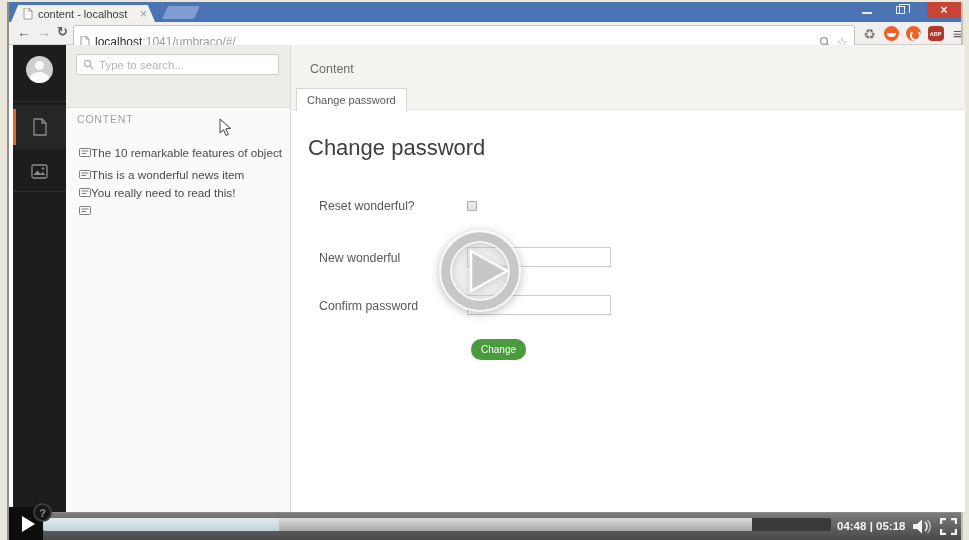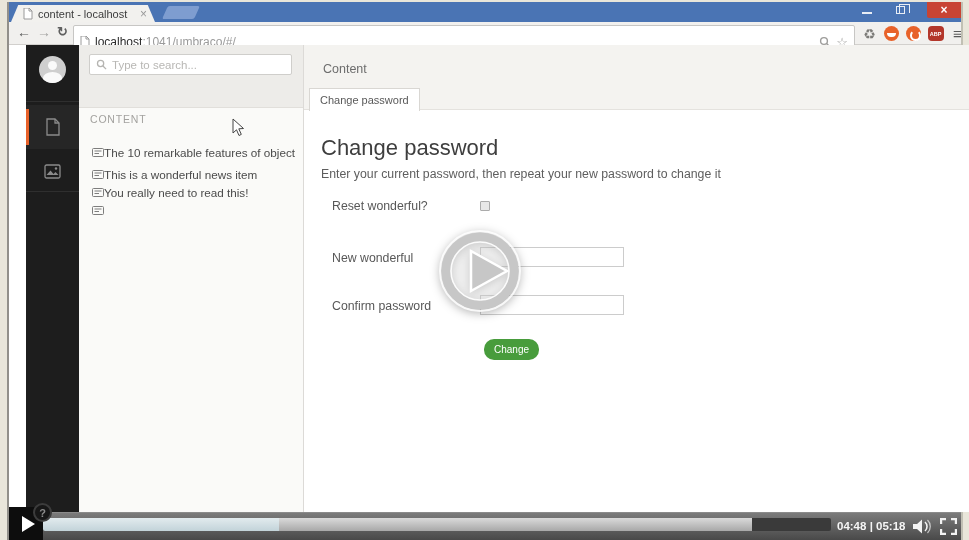--- a/index.html
+++ b/index.html
@@ -42,21 +42,21 @@
       border-radius:0 0 9px 9px; background:#fff; }
   .orange-circle.face:after { content:""; position:absolute; left:4px; top:4px; width:7px; height:7px;
       border:2px solid #fff; border-radius:50%; border-top-color:transparent; }
   .ext1 { left:874px; } .ext2 { left:896px; }
   .abp { left:918px; } 
   .abp i { width:16px; height:15px; background:#b3362a; border-radius:4px; color:#fff; font-style:normal;
            font-size:5.5px; font-weight:bold; display:flex; align-items:center; justify-content:center; }
   .menu { left:940px; color:#5a5a5a; font-size:15px; font-weight:bold; }
 
   
-  .app { position:absolute; left:17px; top:43px; width:787px; height:467px; background:#fff; }
+  .app { position:absolute; left:4px; top:43px; width:787px; height:467px; background:#fff; }
   .u-sidebar { position:absolute; left:0; top:0; width:53px; height:100%; background:#1d1d1d; }
   .avatar { position:absolute; left:13px; top:11px; width:27px; height:27px; border-radius:50%;
             background:#cfcfcf; overflow:hidden; }
   .avatar:before { content:""; position:absolute; left:9px; top:5px; width:9px; height:9px; border-radius:50%; background:#fafafa; }
   .avatar:after { content:""; position:absolute; left:4px; top:16px; width:19px; height:12px; border-radius:50% 50% 0 0; background:#fafafa; }
   .side-divider { position:absolute; left:0; width:100%; height:1px; background:#2f2f2f; }
   .side-item { position:absolute; left:0; width:100%; height:44px; display:flex; align-items:center; justify-content:center; }
   .side-item.active { background:#262626; }
   .active-bar { position:absolute; left:0; top:4px; width:3px; height:36px; }
 
@@ -227,21 +227,20 @@
       <path d="M1 1 L1 15 L4.5 11.8 L7 17.5 L9.3 16.4 L6.8 10.8 L11.5 10.5 Z" fill="#fff" stroke="#444" stroke-width="1"></path>
     </svg>
 
     <div class="main">
       <div class="main-strip">
         <span class="breadcrumb">Content</span>
         <div class="main-tab">Change password</div>
       </div>
 
       <h1 class="page-title">Change password</h1>
-      <p class="page-desc">Enter your current password, then repeat your new password to change it</p>
 
       <span class="field-label" style="top:154px">Reset wonderful?</span>
       <span class="checkbox"></span>
 
       <span class="field-label" style="top:206px">New wonderful</span>
       <input type="password" class="pw-input" style="top: 202px;">
 
       <span class="field-label" style="top:254px">Confirm password</span>
       <input type="password" class="pw-input" style="top: 250px;">
 

